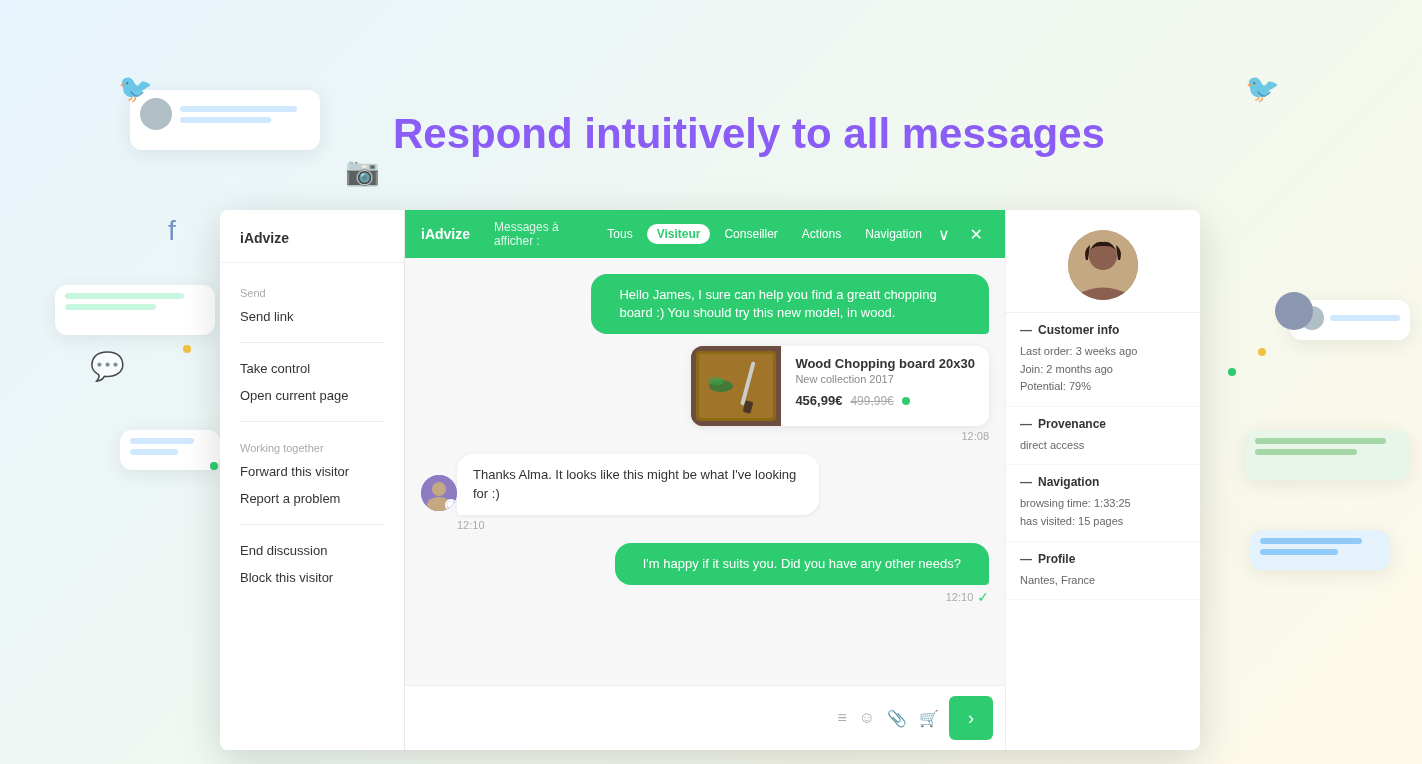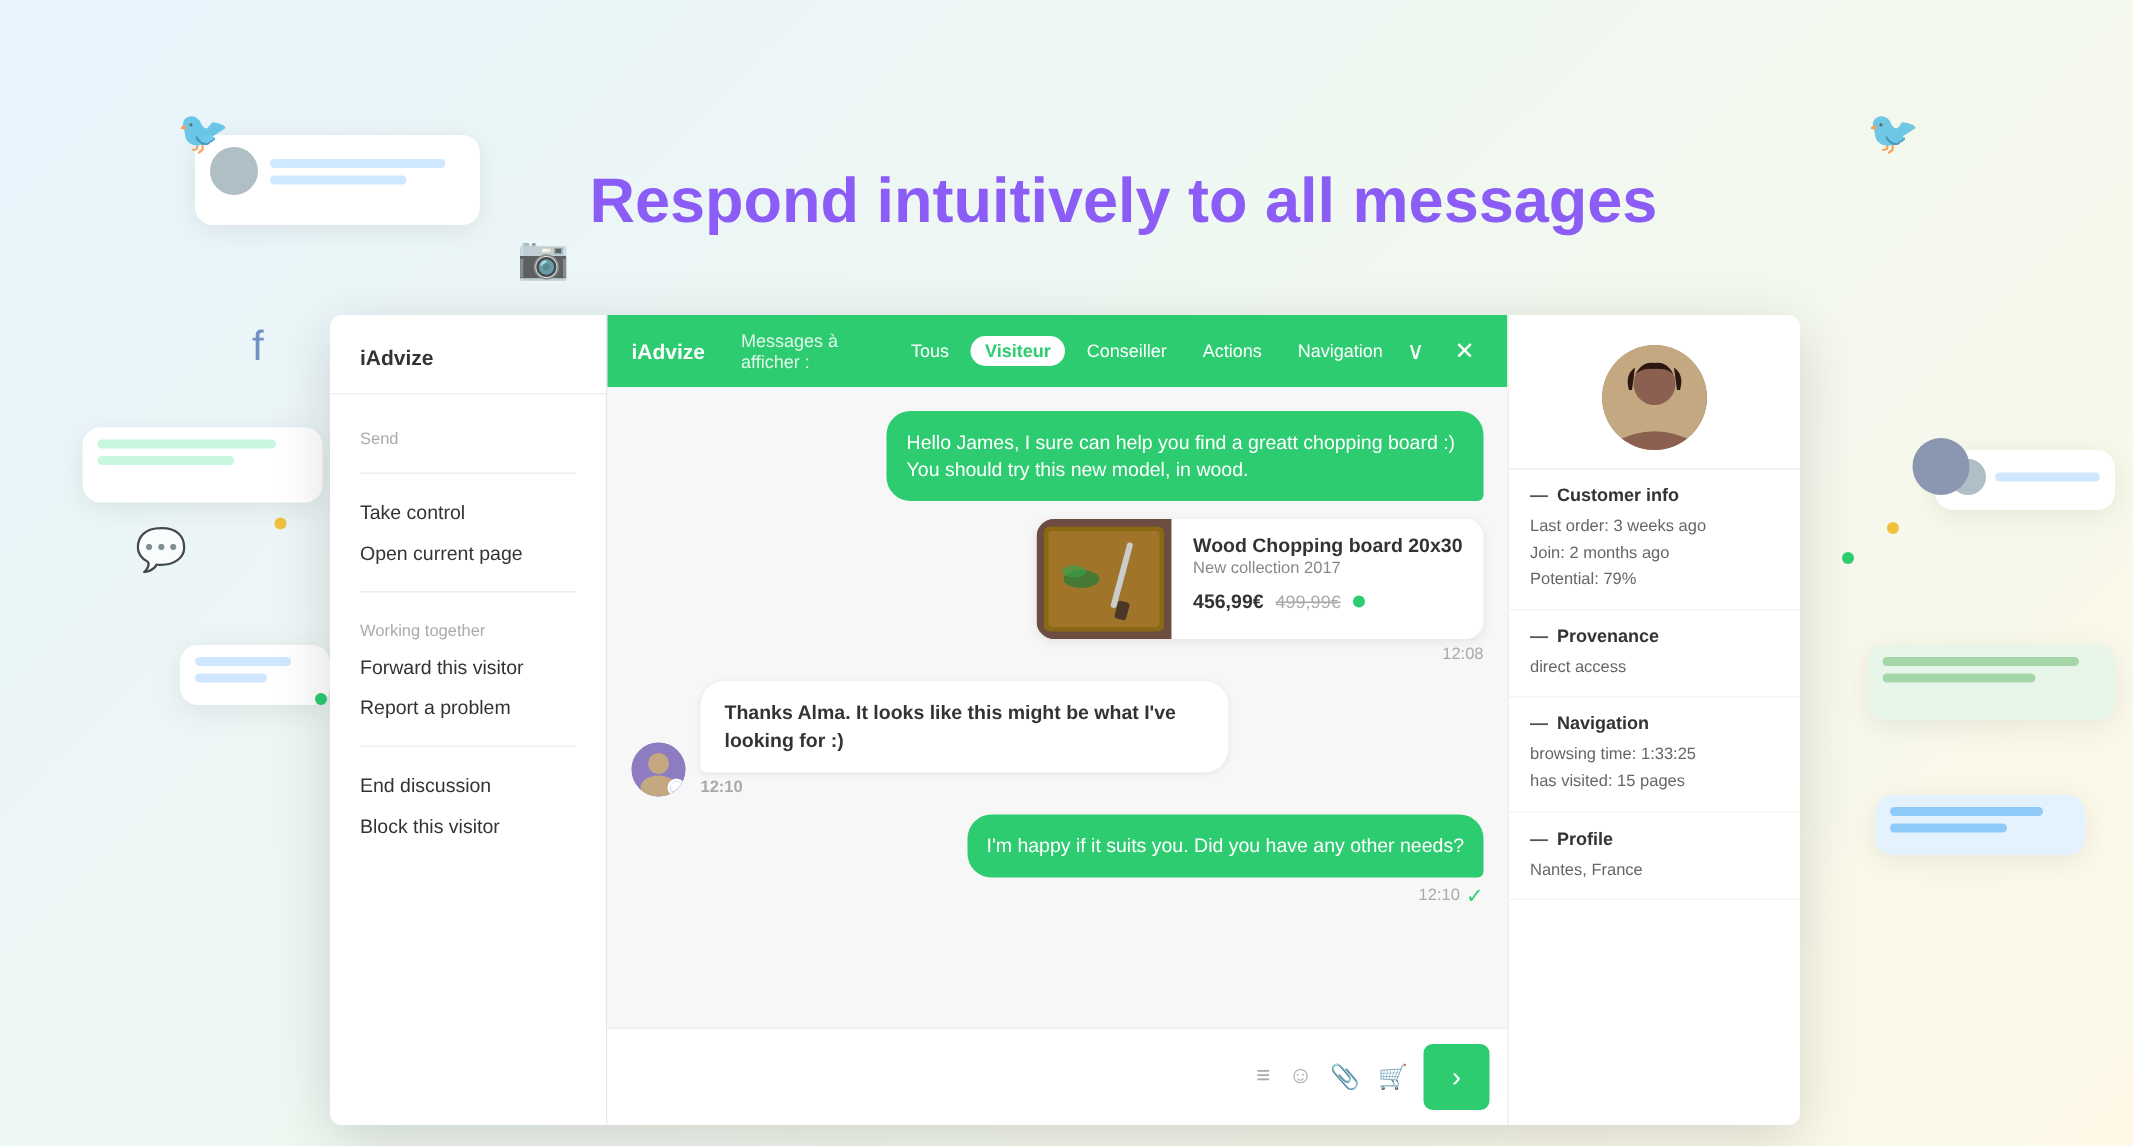--- a/index.html
+++ b/index.html
@@ -181,30 +181,28 @@
 
     .msg-agent {
       align-self: flex-end;
       max-width: 70%;
     }
 
     .msg-visitor {
       align-self: flex-start;
       max-width: 70%;
       display: flex;
-      align-items: flex-end;
-      gap: 10px;
-      font-weight: bold;
+      align-items: center;
     }
 
     .msg-bubble-agent {
       background: #2ecc71;
       color: white;
       border-radius: 16px 16px 4px 16px;
-      padding: 12px 13px;
+      padding: 12px 28px;
       font-size: 13px;
       line-height: 1.4;
     }
 
     .msg-bubble-visitor {
       background: white;
       color: #333;
       border-radius: 16px 16px 16px 4px;
       padding: 12px 16px;
       font-size: 13px;
@@ -505,20 +503,21 @@
 <div style="position:absolute;top:462px;left:210px;width:8px;height:8px;border-radius:50%;background:#2ecc71;z-index:1;"></div>
 <div style="position:absolute;top:348px;left:1258px;width:8px;height:8px;border-radius:50%;background:#f0c040;z-index:1;"></div>
 <div style="position:absolute;top:368px;left:1228px;width:8px;height:8px;border-radius:50%;background:#2ecc71;z-index:1;"></div>
 
 <div class="main-ui">
 
   <div class="sidebar-menu">
     <div class="sidebar-brand">iAdvize</div>
 
     <div class="menu-section-title">Send</div>
+    <a class="menu-item">Send link</a>
 
     <hr class="menu-divider">
 
     <a class="menu-item">Take control</a>
     <a class="menu-item">Open current page</a>
 
     <hr class="menu-divider">
 
     <div class="menu-section-title">Working together</div>
     <a class="menu-item">Forward this visitor</a>

